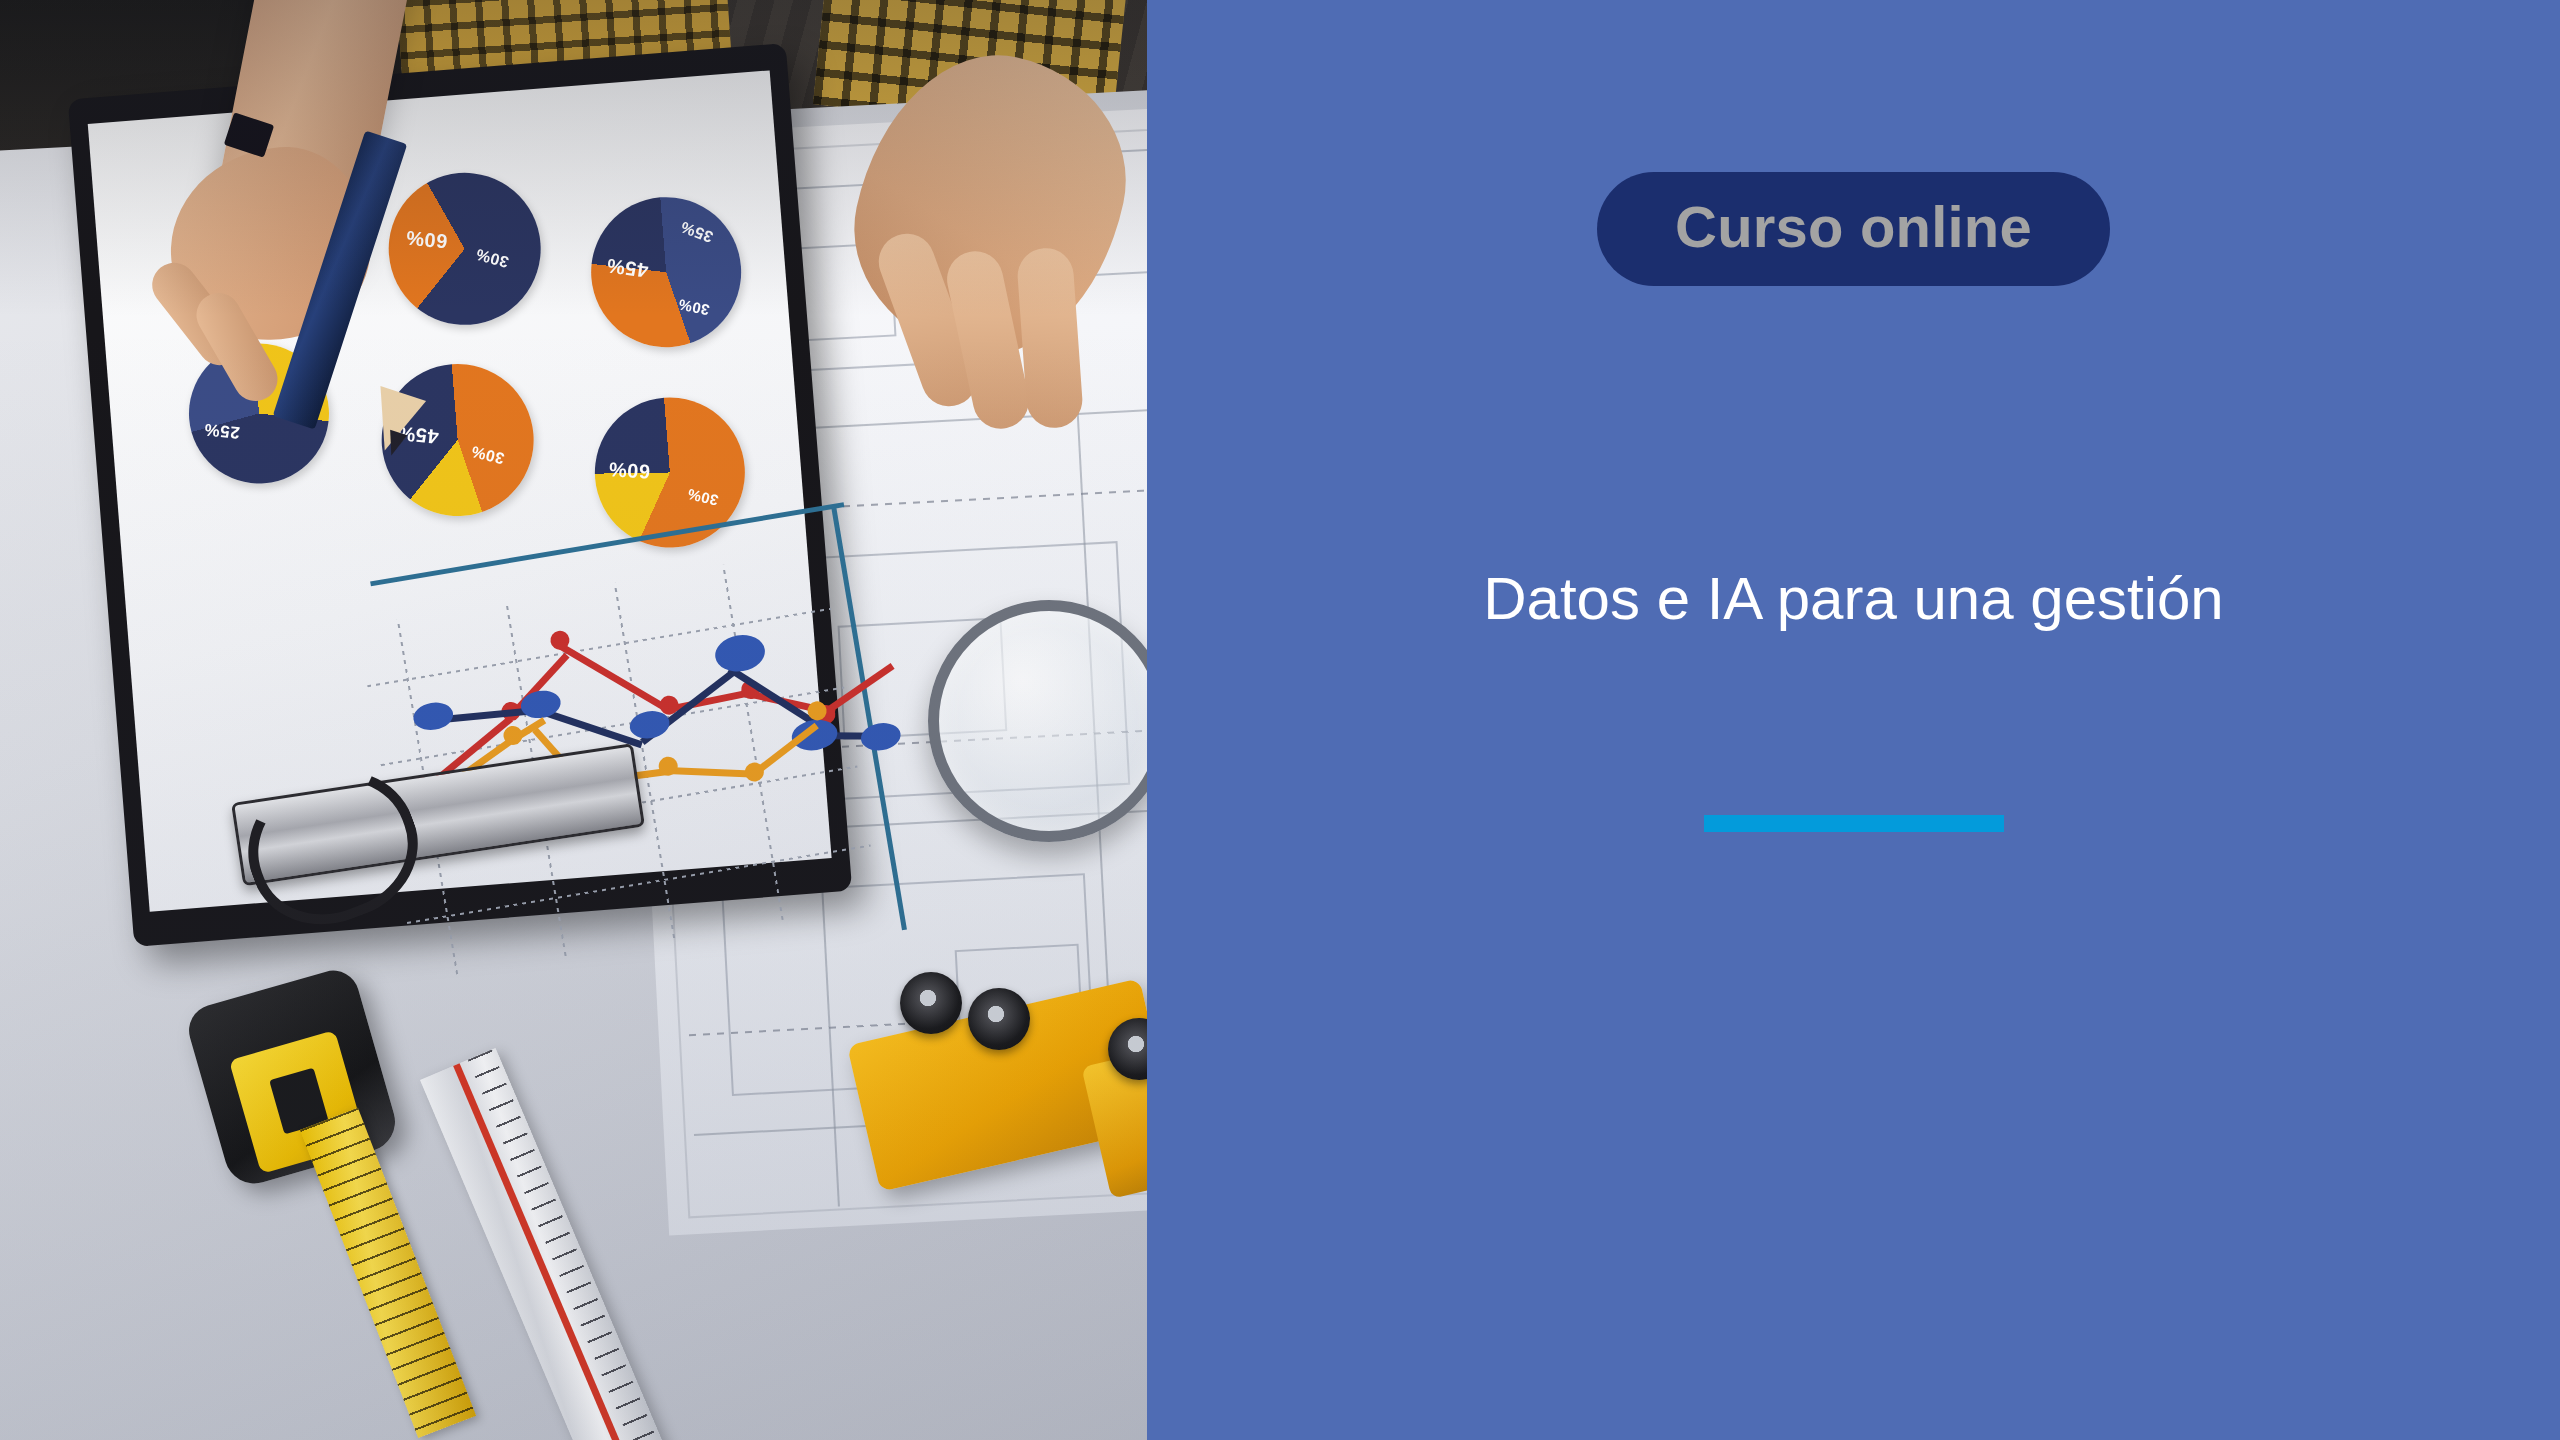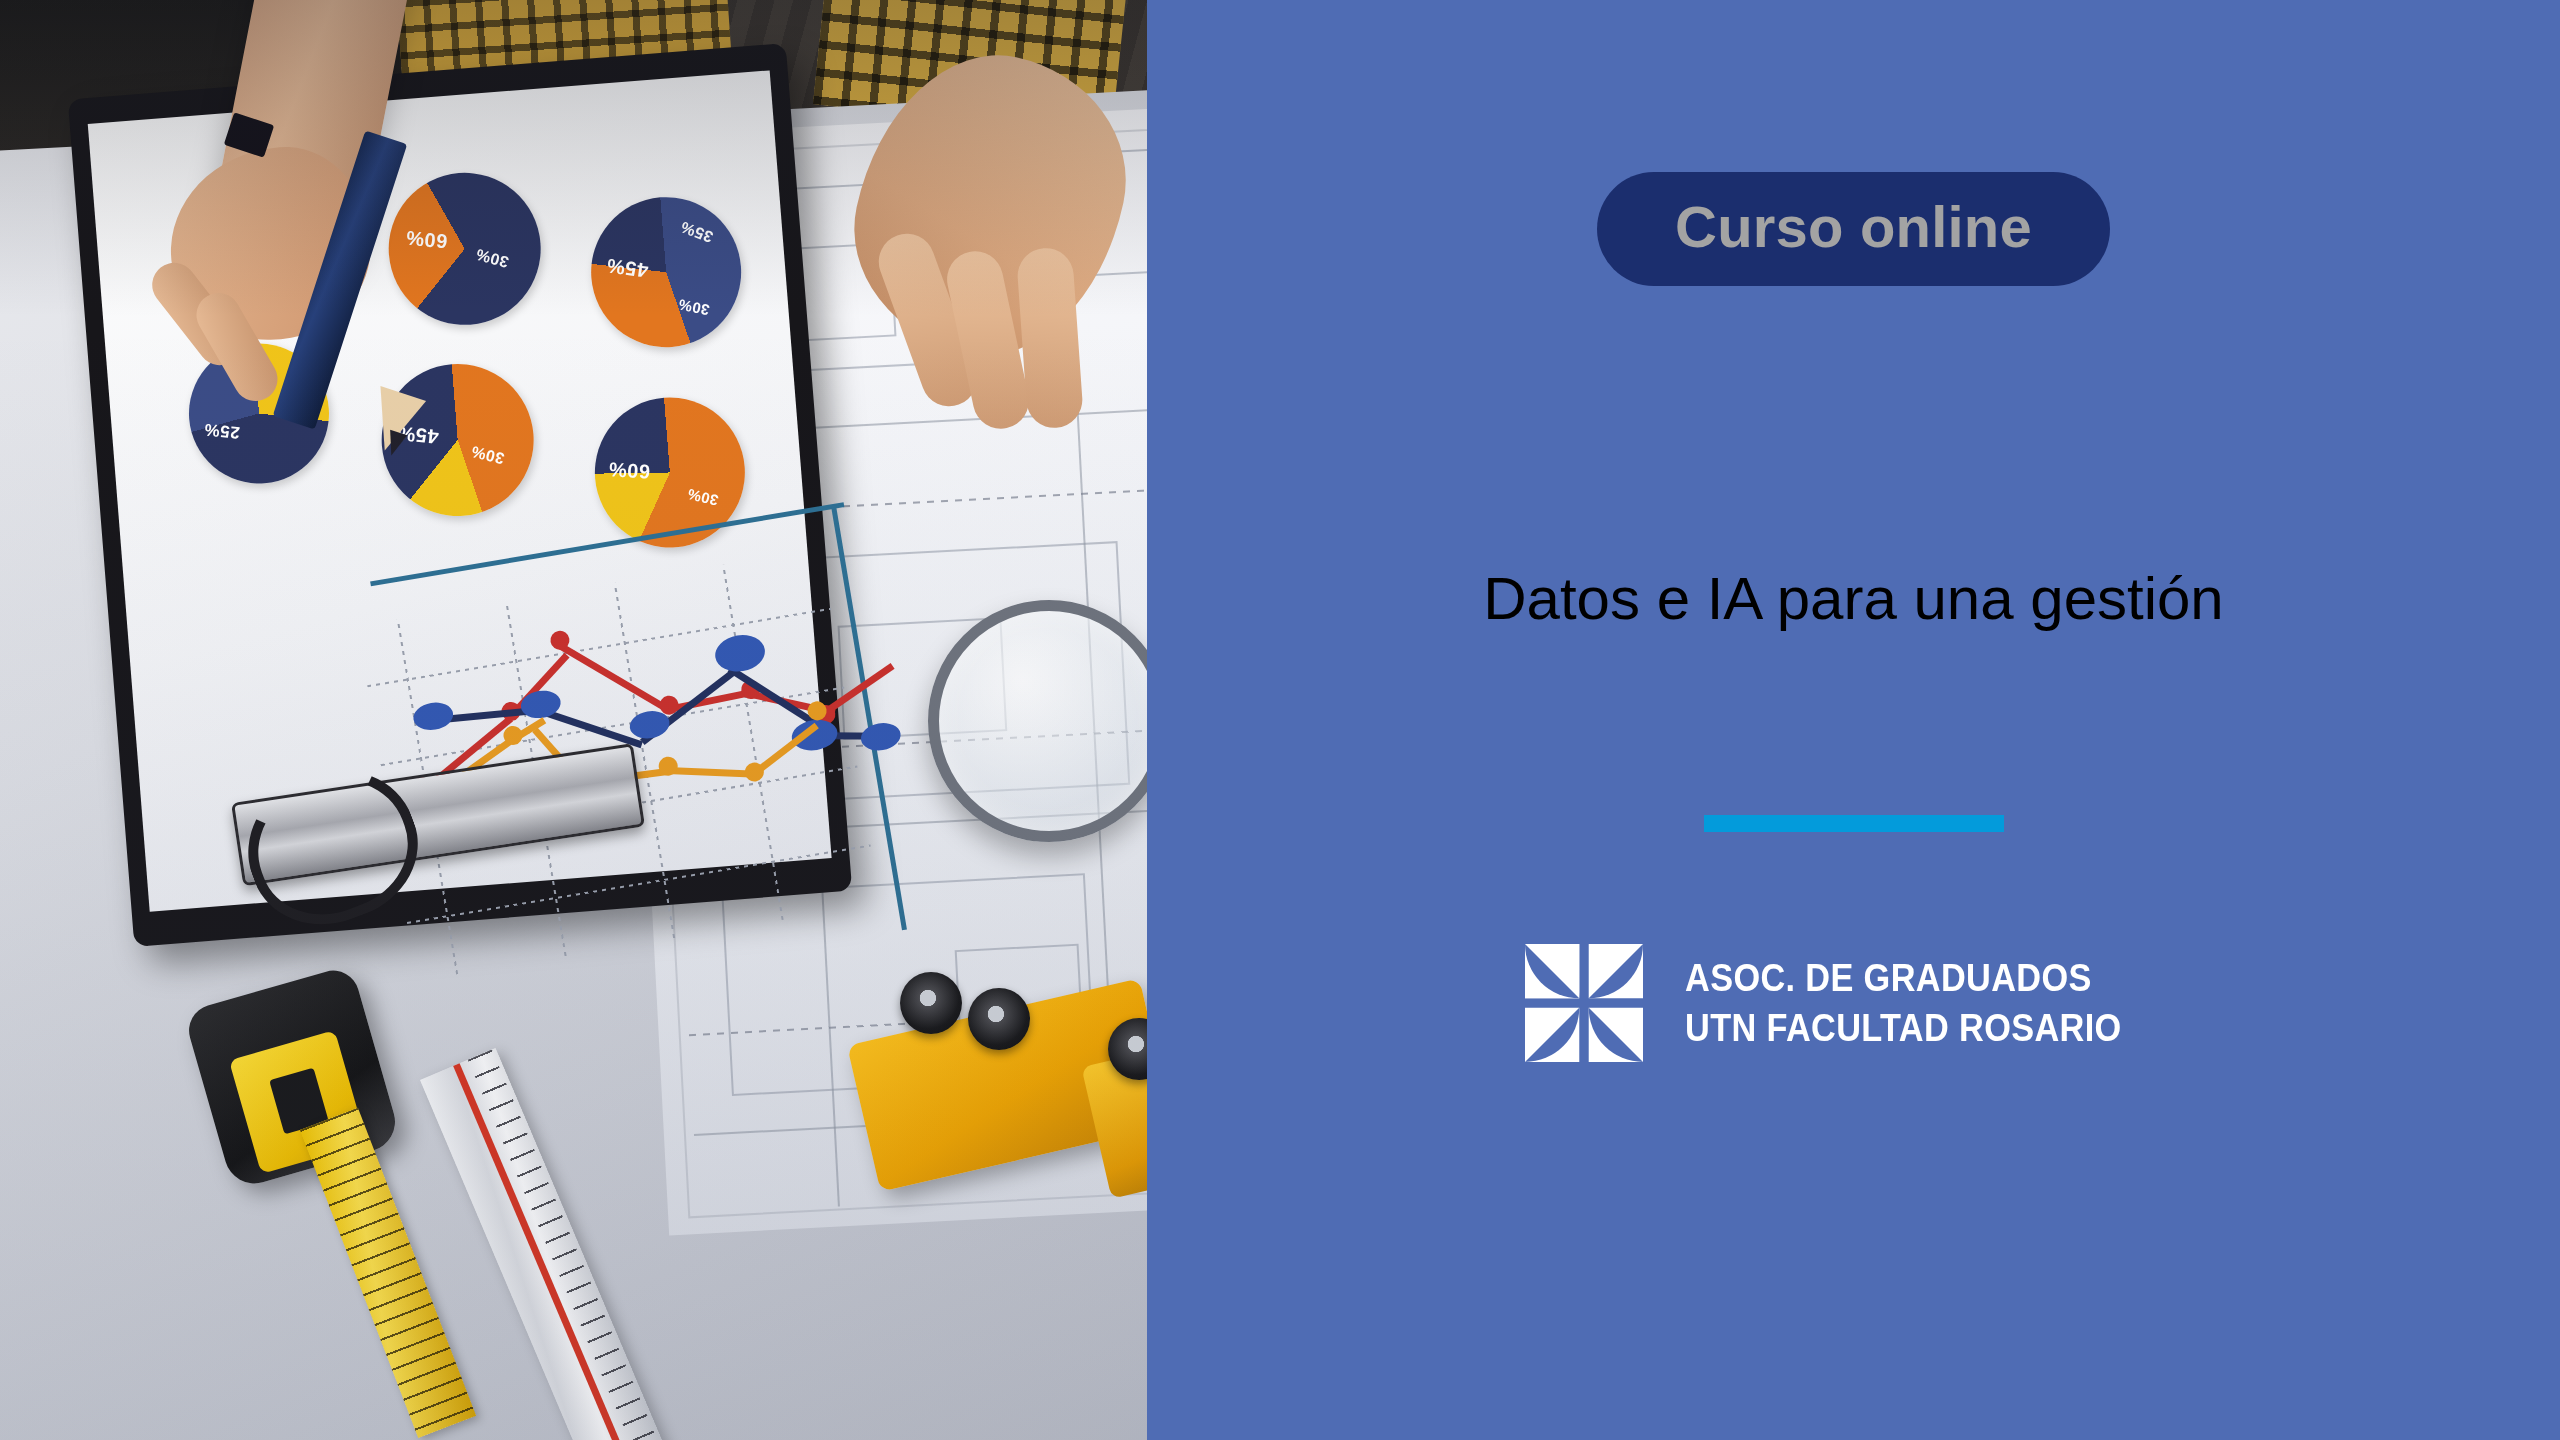--- a/index.html
+++ b/index.html
@@ -378,21 +378,21 @@
     color: #ffffff;
     font-size: 104px;
     font-weight: 700;
     line-height: 1.03;
     text-align: center;
     letter-spacing: -1px;
     max-width: 1340px;
   }
   .subhead {
     margin-top: 44px;
-    color: #000000;
+    color: #ffffff;
     font-size: 60px;
     font-weight: 400;
     line-height: 1.2;
     text-align: center;
     max-width: 1160px;
   }
   .divider {
     margin-top: 120px;
     width: 300px;
     height: 17px;
@@ -594,36 +594,15 @@
     <h1 class="headline">
       <br>
     </h1>
 
     <p class="subhead">
       <span>Datos e IA para una gestión</span><br>
     </p>
 
     <div class="divider"></div>
 
-    <div class="logo-block">
-      <svg class="logo-mark" viewBox="0 0 100 100">
-
-        <path d="M0 0 H46 V46 H0 Z M46 46 A46 46 0 0 0 0 0 L0 0 Z" fill="#ffffff" fill-rule="evenodd"></path>
-        <path d="M0 0 H46 V46 H0 Z" fill="#ffffff"></path>
-        <path d="M46 46 A46 46 0 0 1 0 0 Z" fill="#4f6cb4"></path>
-
-        <path d="M54 0 H100 V46 H54 Z" fill="#ffffff"></path>
-        <path d="M54 46 A46 46 0 0 0 100 0 Z" fill="#4f6cb4"></path>
-
-        <path d="M0 54 H46 V100 H0 Z" fill="#ffffff"></path>
-        <path d="M46 54 A46 46 0 0 1 0 100 Z" fill="#4f6cb4"></path>
-
-        <path d="M54 54 H100 V100 H54 Z" fill="#ffffff"></path>
-        <path d="M54 54 A46 46 0 0 0 100 100 Z" fill="#4f6cb4"></path>
-      </svg>
-      <div class="logo-text">
-        <div>ASOC. DE GRADUADOS</div>
-        <div>UTN FACULTAD  ROSARIO</div>
-      </div>
-    </div>
 
   </div>
 </div>
 
 </body></html>

